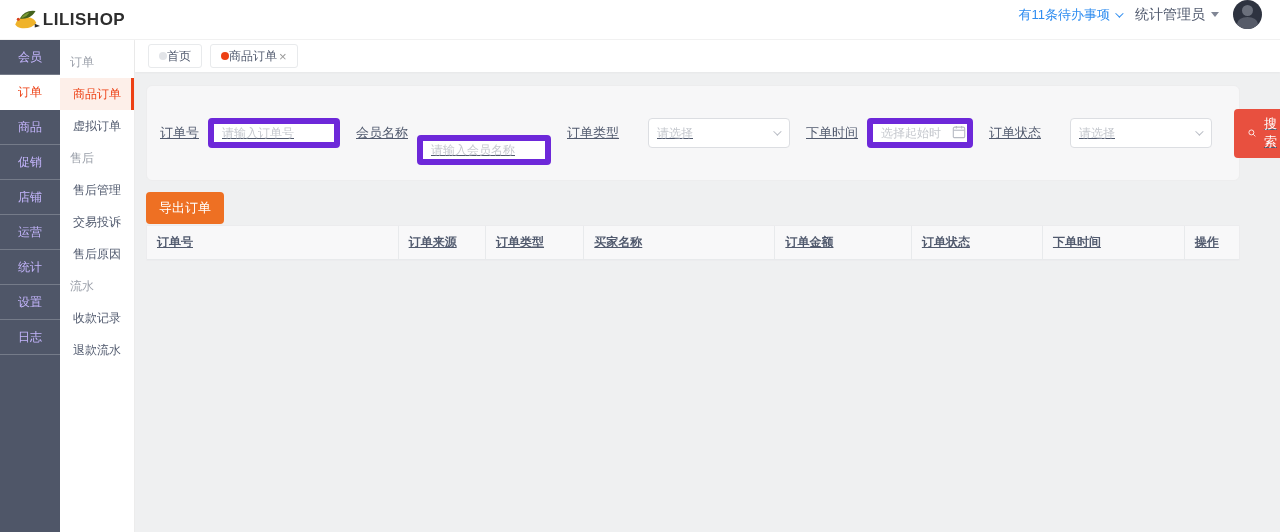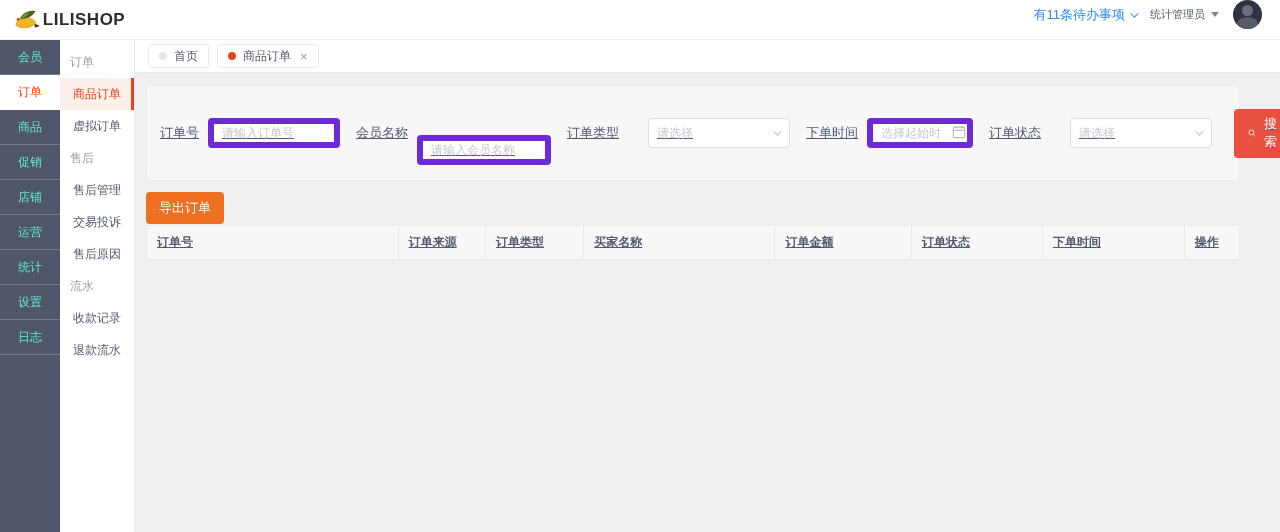--- a/index.html
+++ b/index.html
@@ -9,45 +9,45 @@
   
   .header { position:absolute; top:0; left:0; width:1280px; height:40px; background:#fff;
     display:flex; align-items:flex-start; justify-content:space-between; z-index:5;
     border-bottom:1px solid #f1f1f1; }
   .logo { width:135px; height:40px; display:flex; align-items:center; justify-content:center; gap:3px; }
   .logo-text { font-size:17px; font-weight:bold; color:#2d2d2d; letter-spacing:.5px; }
   .header-right { display:flex; align-items:center; gap:14px; padding-right:18px; }
   .todo-link { color:#2d8cf0; font-size:13px; display:flex; align-items:center; gap:5px; cursor:pointer; }
   .chev { display:inline-block; width:6px; height:6px; border-right:1.4px solid currentColor;
     border-bottom:1.4px solid currentColor; transform:rotate(45deg) translateY(-2px); }
-  .username { color:#515a6e; font-size:11px; display:flex; align-items:center; gap:6px; cursor:pointer; }
+  .username { color:#515a6e; font-size:14px; display:flex; align-items:center; gap:6px; cursor:pointer; }
   .caret-down { width:0; height:0; border-left:4px solid transparent; border-right:4px solid transparent;
     border-top:5px solid #808695; display:inline-block; }
   .avatar { width:29px; height:29px; border-radius:50%; background:#2e3340; position:relative; overflow:hidden; cursor:pointer; }
   .avatar::before { content:""; position:absolute; left:9px; top:5px; width:11px; height:11px; border-radius:50%; background:#6b707c; }
   .avatar::after { content:""; position:absolute; left:4px; top:17px; width:21px; height:14px; border-radius:50% 50% 0 0; background:#565b68; }
 
   
   .nav1 { position:absolute; top:40px; left:0; width:60px; height:492px; background:#4f5668; }
   .nav1-item { height:35px; display:flex; align-items:center; justify-content:center;
-    font-size:12px; color:#5eead4; cursor:pointer; border-bottom:1px solid rgba(255,255,255,.22); }
+    font-size:12px; color:#c4b5fd; cursor:pointer; border-bottom:1px solid rgba(255,255,255,.22); }
   .nav1-item.active { background:#ffffff; color:#ed4014; }
 
   .nav2 { position:absolute; top:40px; left:60px; width:75px; height:492px; background:#fff;
     border-right:1px solid #ececec; padding-top:6px; }
   .nav2-header { height:32px; line-height:32px; padding-left:10px; font-size:12px; color:#9ba0aa; }
   .nav2-item { height:32px; line-height:32px; padding-left:13px; font-size:12px; color:#515a6e; cursor:pointer; position:relative; }
   .nav2-item.active { background:#fdefe9; color:#ed4014; }
   .nav2-item.active::after { content:""; position:absolute; right:0; top:0; width:3px; height:100%; background:#ed4014; }
 
   
   .main { position:absolute; top:40px; left:135px; width:1145px; height:492px; }
   .tabbar { height:32px; background:#fff; display:flex; align-items:center; padding-left:13px; gap:8px;
     box-shadow:0 1px 2px rgba(0,0,0,.04); }
-  .tab { height:24px; display:flex; align-items:center; gap:7px; padding:0 10px;
+  .tab { height:24px; display:flex; align-items:center; padding:0 10px;
     border:1px solid #e8eaec; border-radius:3px; background:#fff; font-size:12px; color:#515a6e; cursor:pointer; }
   .tab-dot { width:8px; height:8px; border-radius:50%; background:#e2e4e8; }
   .tab-dot.red { background:#ed4014; }
   .tab-close { color:#999; font-size:13px; margin-left:2px; cursor:pointer; }
 
   .content { padding:13px 40px 0 11px;text-decoration:underline; }
 
   
   .filter-card { background:#f7f7f8; border:1px solid #ededee; border-radius:6px;
     padding:15px 13px; display:flex; align-items:center; margin-bottom:7px; }

